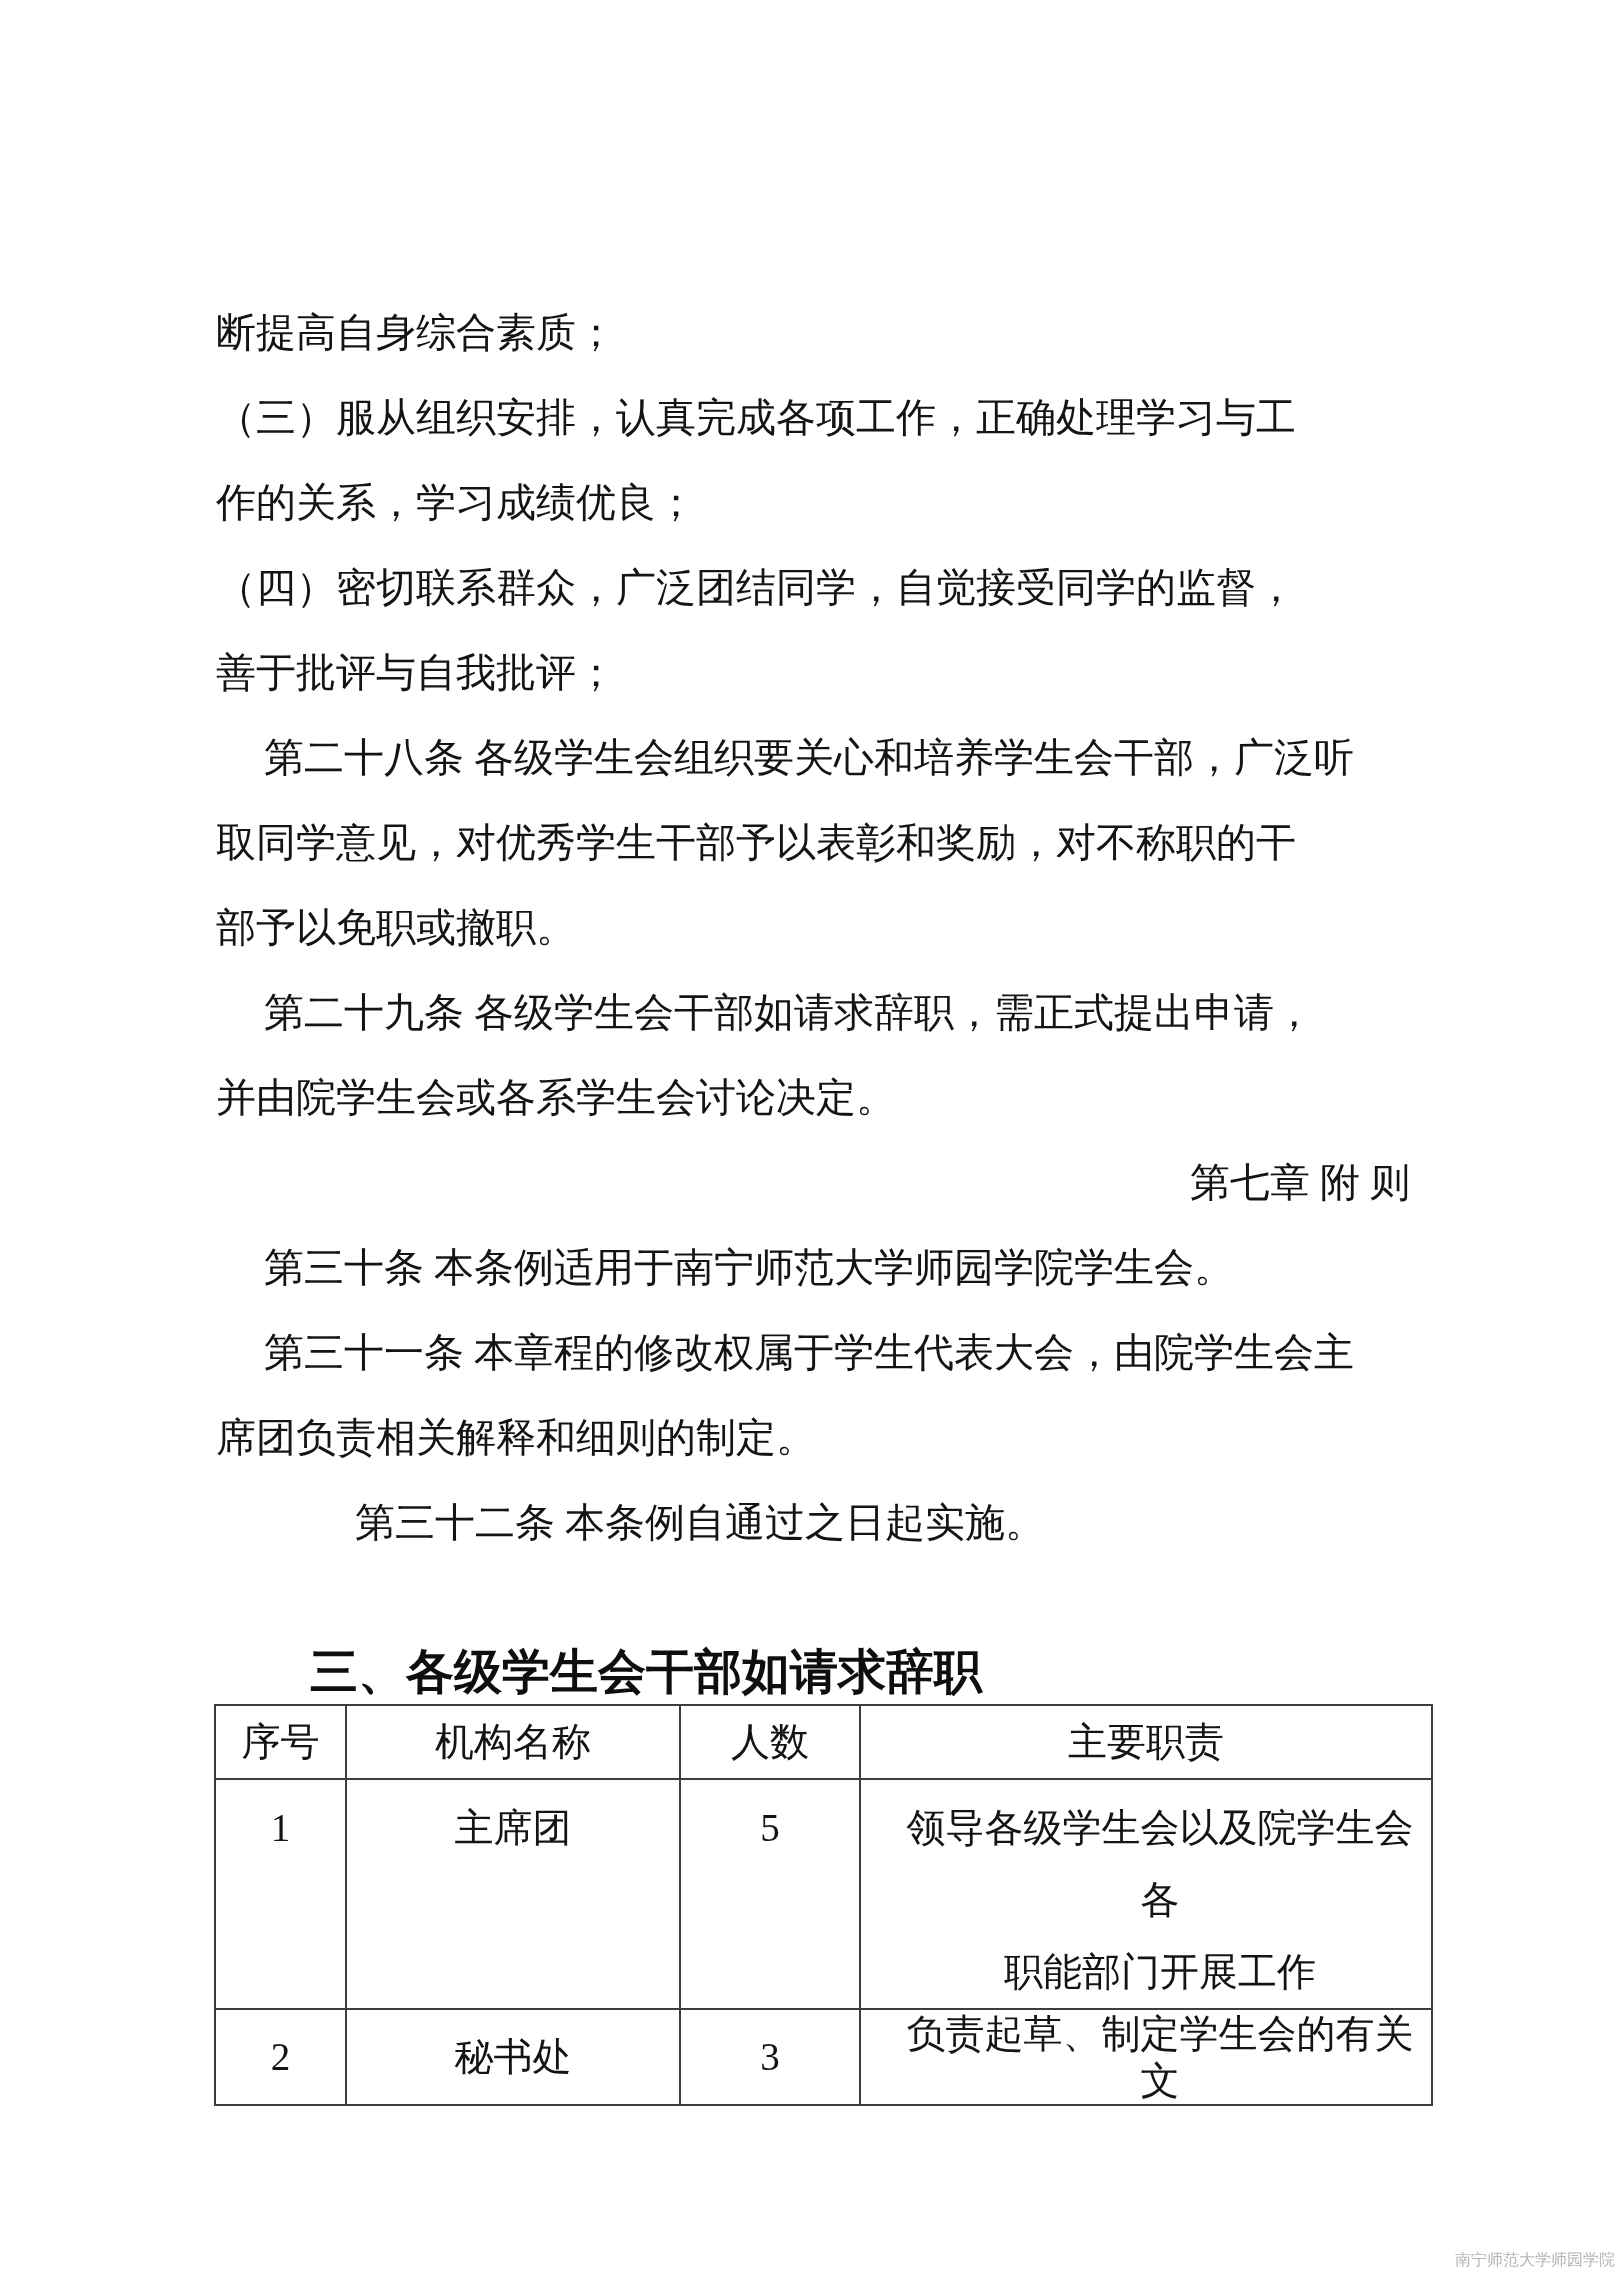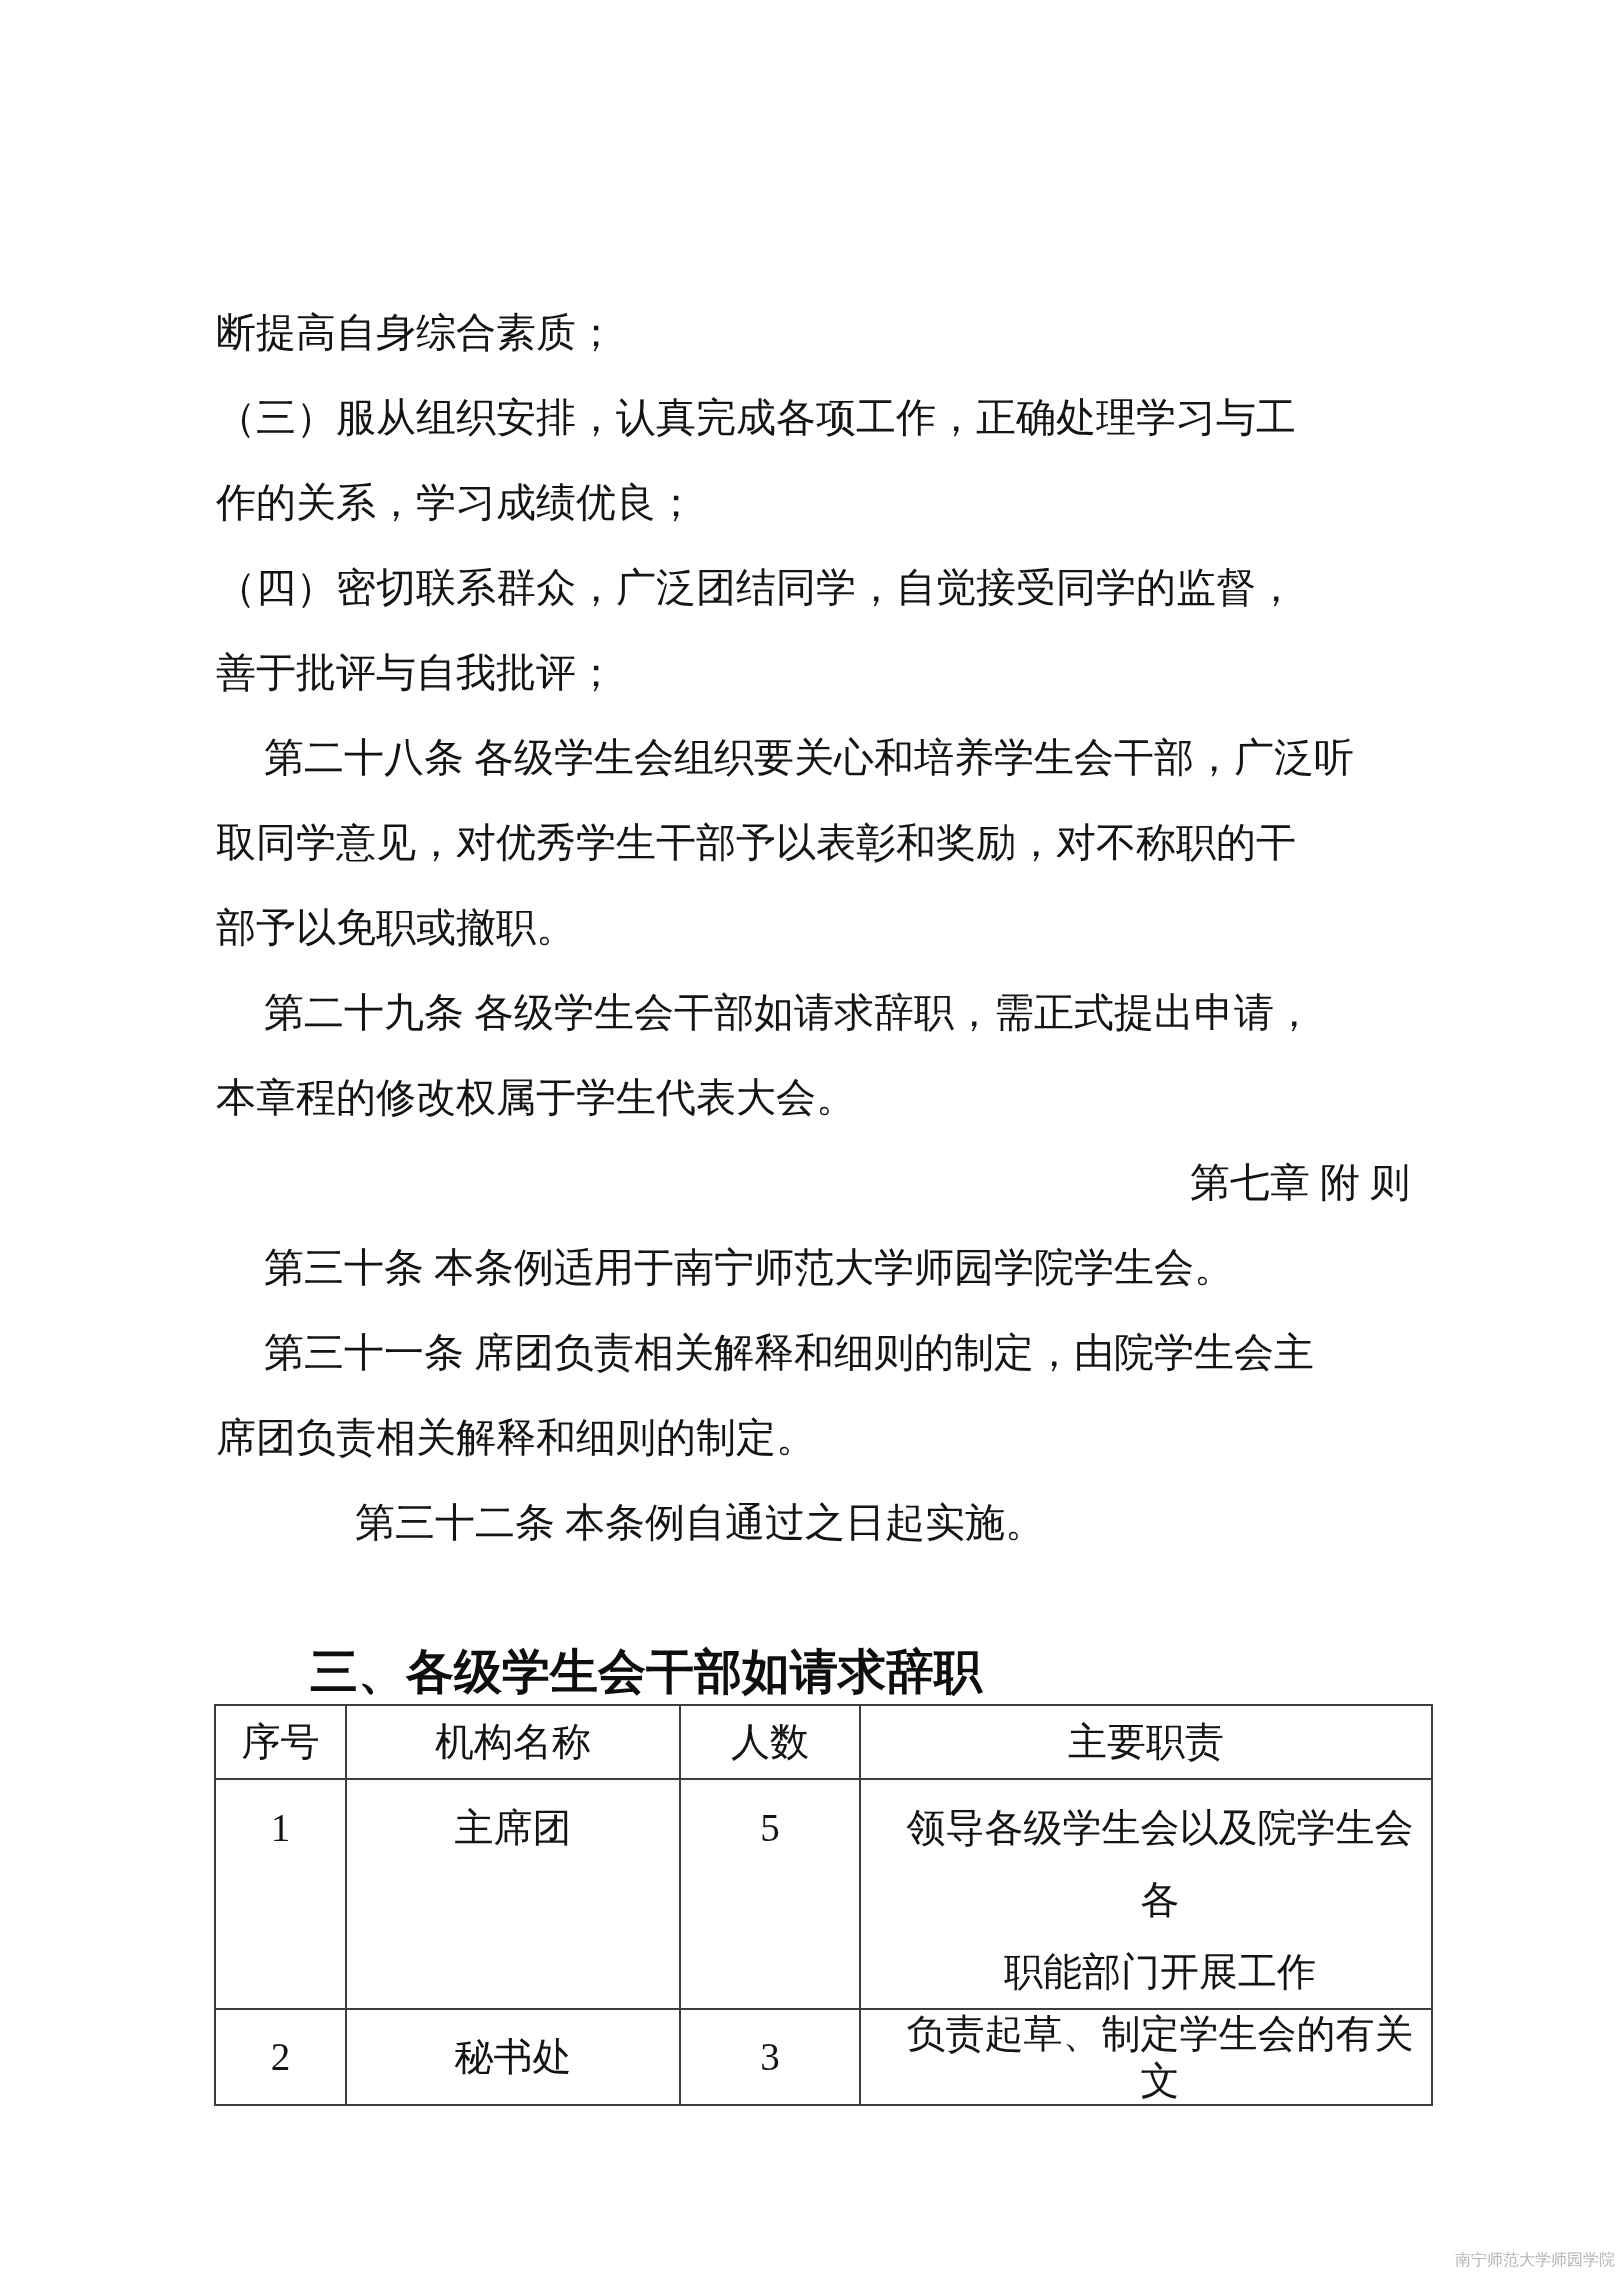--- a/index.html
+++ b/index.html
@@ -86,24 +86,24 @@
   <div class="doc-text" id="doc-text">
       <div class="doc-line"><span>断提高自身综合素质；</span></div>
       <div class="doc-line"><span>（三）服从组织安排，认真完成各项工作，正确处理学习与工</span></div>
       <div class="doc-line"><span>作的关系，学习成绩优良；</span></div>
       <div class="doc-line"><span>（四）密切联系群众，广泛团结同学，自觉接受同学的监督，</span></div>
       <div class="doc-line"><span>善于批评与自我批评；</span></div>
       <div class="doc-line"><b>第二十八条</b><span> 各级学生会组织要关心和培养学生会干部，广泛听</span></div>
       <div class="doc-line"><span>取同学意见，对优秀学生干部予以表彰和奖励，对不称职的干</span></div>
       <div class="doc-line"><span>部予以免职或撤职。</span></div>
       <div class="doc-line"><b>第二十九条</b><span> 各级学生会干部如请求辞职，需正式提出申请，</span></div>
-      <div class="doc-line"><span>本章程的修改权属于学生代表大会。</span></div>
+      <div class="doc-line"><span>并由院学生会或各系学生会讨论决定。</span></div>
       <div class="doc-line center"><b>第七章 附 则</b></div>
       <div class="doc-line"><b>第三十条</b><span> 本条例适用于南宁师范大学师园学院学生会。</span></div>
-      <div class="doc-line"><b>第三十一条</b><span> 席团负责相关解释和细则的制定，由院学生会主</span></div>
+      <div class="doc-line"><b>第三十一条</b><span> 本章程的修改权属于学生代表大会，由院学生会主</span></div>
       <div class="doc-line"><span>席团负责相关解释和细则的制定。</span></div>
       <div class="doc-line indent"><b>第三十二条</b><span> 本条例自通过之日起实施。</span></div>
     </div>
 
   <div class="section-heading">三、各级学生会干部如请求辞职</div>
 
   <table class="org">
     <colgroup>
       <col style="width:131px">
       <col style="width:334px">

